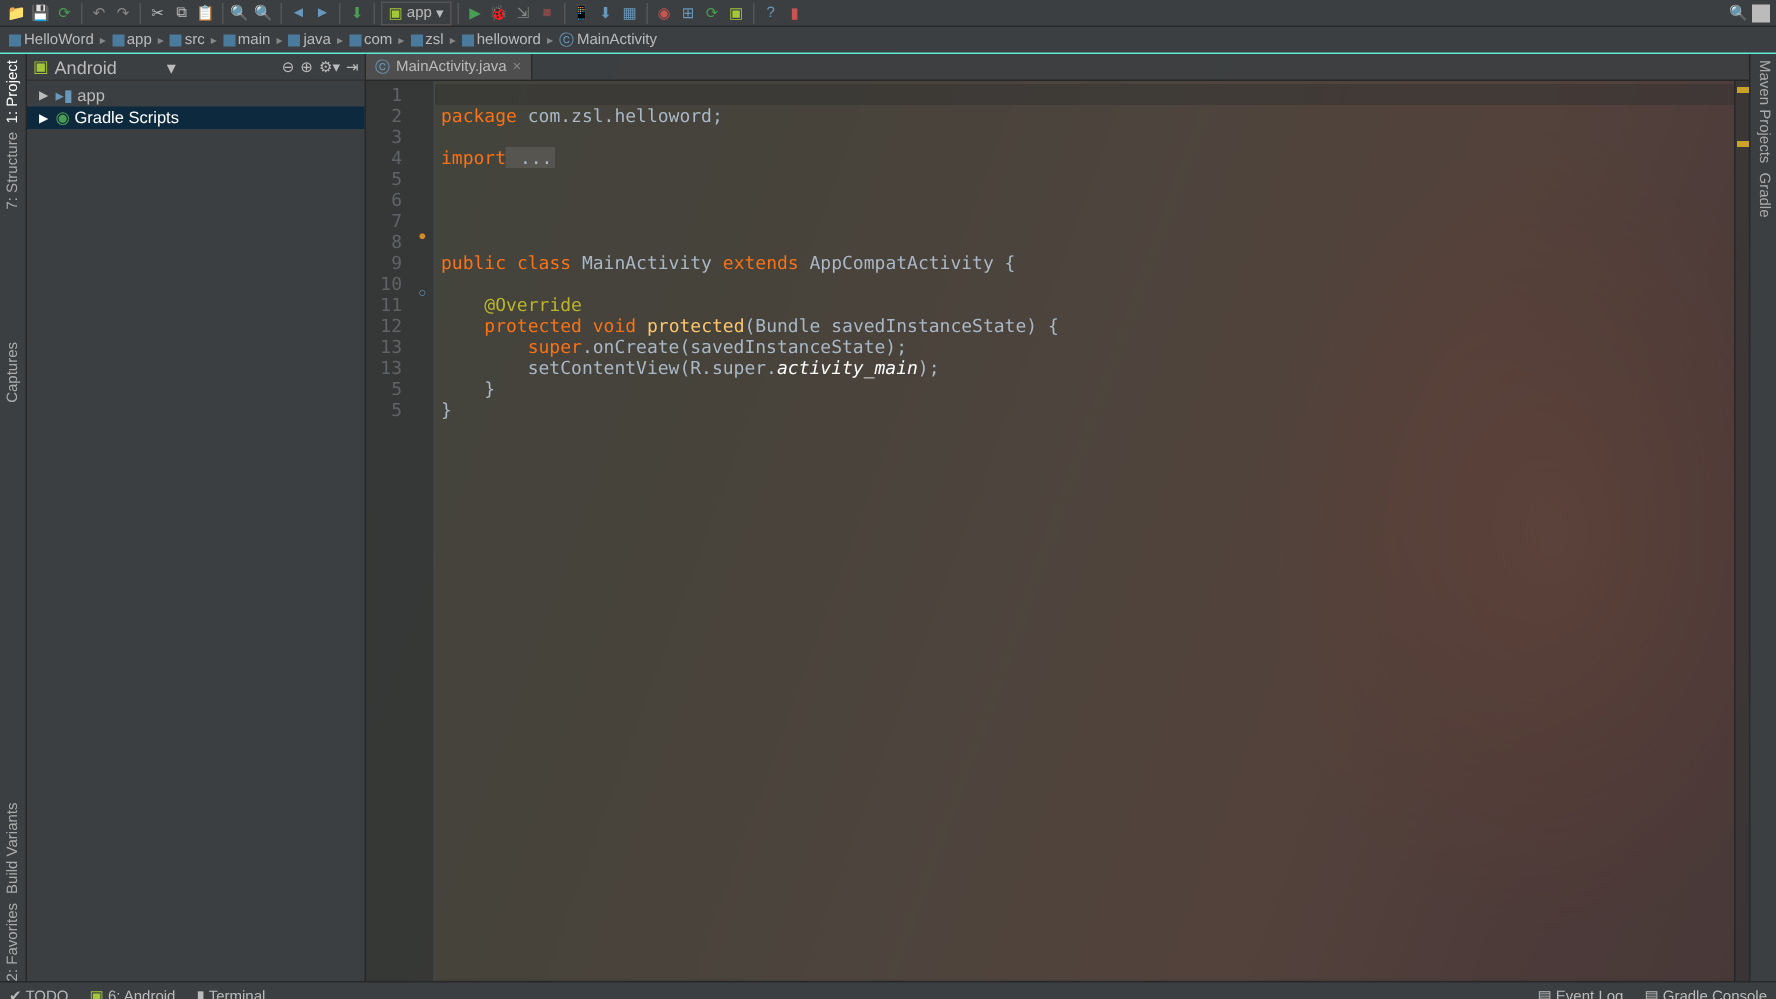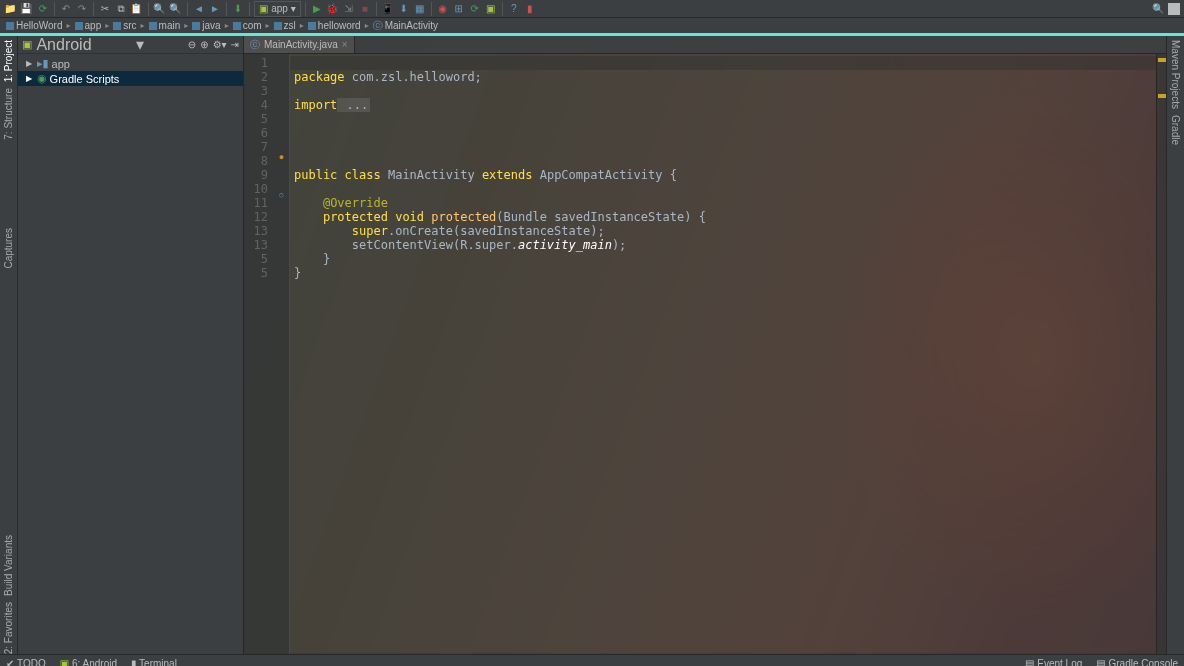--- a/index.html
+++ b/index.html
@@ -32,21 +32,21 @@
 .app-combo {
   display: flex; align-items: center;
   border: 1px solid #555;
   padding: 0 4px;
   height: 16px;
   font-size: 10px;
 }
 .breadcrumb {
   height: 18px;
   background: #3c3f41;
-  border-bottom: 3px solid #5eead4;
+  border-bottom: 1px solid #5eead4;
   display: flex;
   align-items: center;
   padding: 0 4px;
   gap: 4px;
   font-size: 10px;
 }
 .bc-item { display: flex; align-items: center; gap: 2px; }
 .bc-item::before { content: "▸"; margin-right: 2px; color: #888; font-size: 8px; }
 .bc-item:first-child::before { content: ""; margin: 0; }
 .bc-icon { width: 8px; height: 8px; background: #4a7a9c; display: inline-block; }
@@ -91,21 +91,21 @@
 }
 .project-header {
   height: 18px;
   display: flex;
   align-items: center;
   padding: 0 4px;
   background: #3c3f41;
   border-bottom: 1px solid #323232;
   gap: 4px;
 }
-.project-header .title { flex: 1; font-size: 16px; }
+.project-header .title { flex: 1; font-size: 12px; }
 .project-tree {
   flex: 1;
   padding-top: 2px;
 }
 .tree-item {
   display: flex;
   align-items: center;
   padding: 1px 4px 1px 8px;
   gap: 3px;
   font-size: 11px;
@@ -193,21 +193,21 @@
   flex: 1;
   font-family: 'Consolas', monospace;
   font-size: 12px;
   line-height: 14px;
   padding-top: 2px;
   padding-left: 4px;
   white-space: pre;
   color: #a9b7c6;
   position: relative;
 }
-.kw { color: #fde047; }
+.kw { color: #f97316; }
 .fn { color: #ffc66d; }
 .ann { color: #bbb529; }
 .mem { color: #ffffff; font-style: italic; }
 .folded { background: rgba(128,128,128,0.3); padding: 0 2px; }
 .line-hl { position:absolute; left:0; right:0; top:2px; height:14px; background:rgba(50,50,50,0.5); }
 .marker-bar {
   width: 10px;
   background: rgba(49,51,53,0.6);
   border-left: 1px solid rgba(0,0,0,0.3);
   position: relative;

